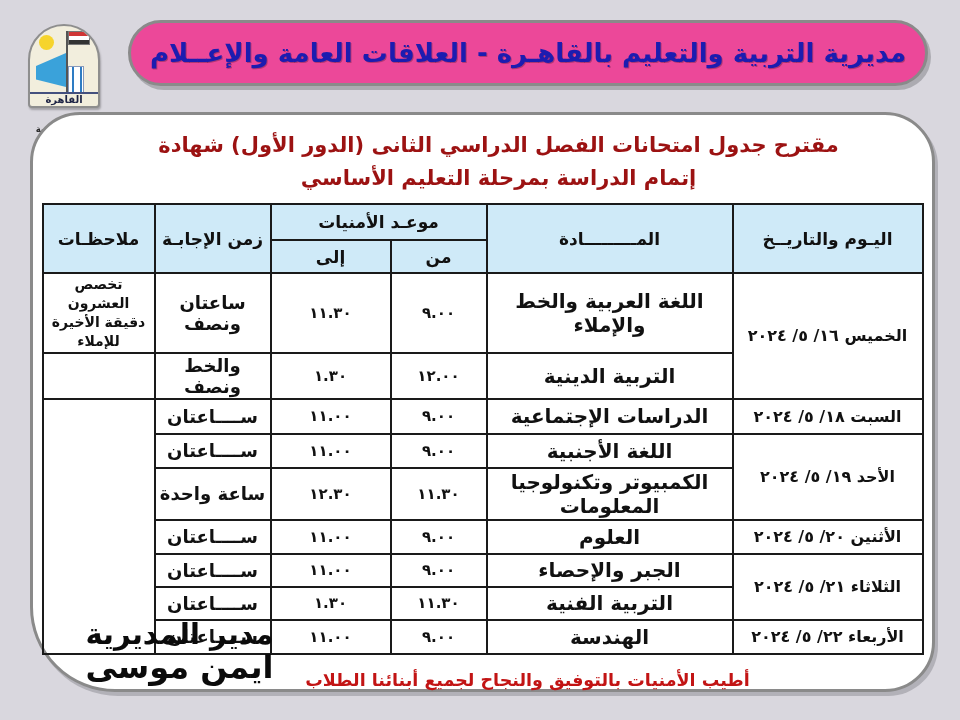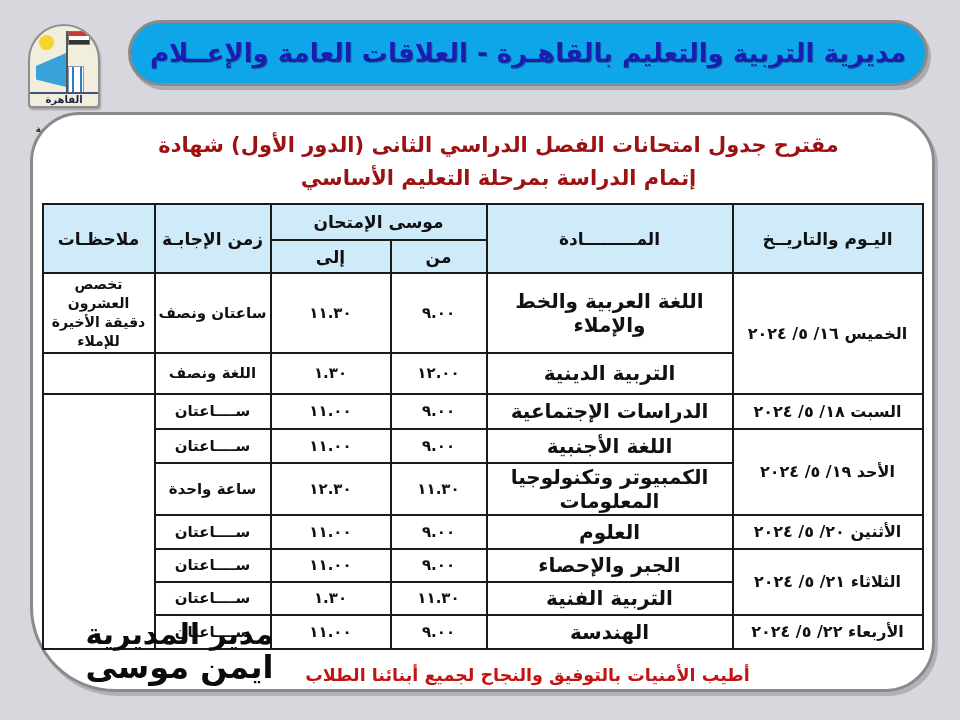--- a/index.html
+++ b/index.html
@@ -41,21 +41,21 @@
   .logo-city {
     position:absolute; bottom:1px; width:100%;
     font-size:10px; font-weight:bold; color:#1d2344;
     border-top:2px solid #44507e;
   }
   .logo-caption { margin-top:16px; font-size:8.5px; font-weight:bold; color:#2a2a2a; letter-spacing:0; }
 
   
   .banner {
     position:absolute; left:128px; top:20px; width:800px; height:66px;
-    background:#0ea5e9;
+    background:#ec4899;
     border:3px solid #8a8a8a;
     border-radius:40px;
     display:flex; align-items:center; justify-content:center;
     box-shadow:3px 4px 0 rgba(90,90,95,.35);
   }
   .banner-text {
     color:#1c1cb0; font-weight:bold; font-size:26px;
     text-shadow:1px 1px 0 rgba(0,0,0,.25);
     white-space:nowrap;
   }
@@ -86,21 +86,21 @@
     text-align:center; vertical-align:middle;
     font-weight:bold; color:#111;
     padding:1px 3px;
   }
   table.sched thead th { background:#cfeaf8; font-size:17px; }
   thead tr.h1 { height:36px; }
   thead tr.h2 { height:33px; }
   td.c-day      { font-size:16px; }
   td.c-subject  { font-size:20px; }
   td.c-time     { font-size:15px; letter-spacing:1px; }
-  td.c-duration { font-size:15px;margin-left:47px; }
+  td.c-duration { font-size:18px;margin-left:47px; }
   td.c-notes    { font-size:14px; line-height:1.35; }
   tr.r1 { height:77px; }
   tr.r2 { height:41px; }
   tr.r3 { height:35px; }
   tr.r4 { height:34px; }
   tr.r5 { height:35px; }
   tr.r6 { height:34px; }
   tr.r7 { height:33px; }
   tr.r8 { height:33px; }
   tr.r9 { height:34px; }
@@ -155,21 +155,21 @@
         <col style="width:246px">
         <col style="width:96px">
       <col style="width:120px">
         <col style="width:116px">
         <col style="width:112px">
     </colgroup>
     <thead>
       <tr class="h1">
         <th rowspan="2">اليـوم والتاريــخ</th>
         <th rowspan="2">المـــــــــادة</th>
-        <th colspan="2">موسى الإمتحان</th>
+        <th colspan="2">موعـد الأمنيات</th>
         <th rowspan="2">زمن الإجابـة</th>
         <th rowspan="2">ملاحظـات</th>
       </tr>
       <tr class="h2">
         <th>من</th>
         <th>إلى</th>
       </tr>
     </thead>
     <tbody>
       <tr class="r1">
@@ -177,21 +177,21 @@
         <td class="c-subject">اللغة العربية والخط والإملاء</td>
         <td class="c-time">٩.٠٠</td>
         <td class="c-time">١١.٣٠</td>
         <td class="c-duration">ساعتان ونصف</td>
         <td class="c-notes">تخصص العشرون دقيقة الأخيرة للإملاء</td>
       </tr>
       <tr class="r2">
         <td class="c-subject">التربية الدينية</td>
         <td class="c-time">١٢.٠٠</td>
         <td class="c-time">١.٣٠</td>
-        <td class="c-duration">اللغة ونصف</td>
+        <td class="c-duration">والخط ونصف</td>
         <td class="c-notes"></td>
       </tr>
       <tr class="r3">
         <td class="c-day">السبت ١٨/ ٥/ ٢٠٢٤</td>
         <td class="c-subject">الدراسات الإجتماعية</td>
         <td class="c-time">٩.٠٠</td>
         <td class="c-time">١١.٠٠</td>
         <td class="c-duration">ســــاعتان</td>
         <td class="c-notes" rowspan="7"></td>
       </tr>

